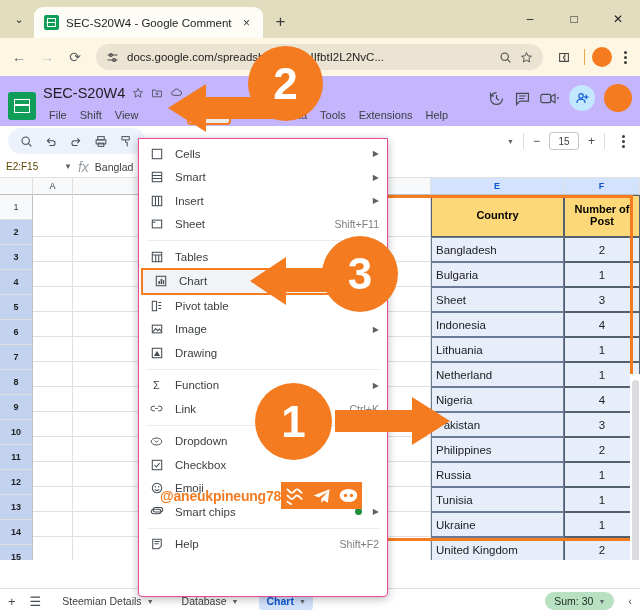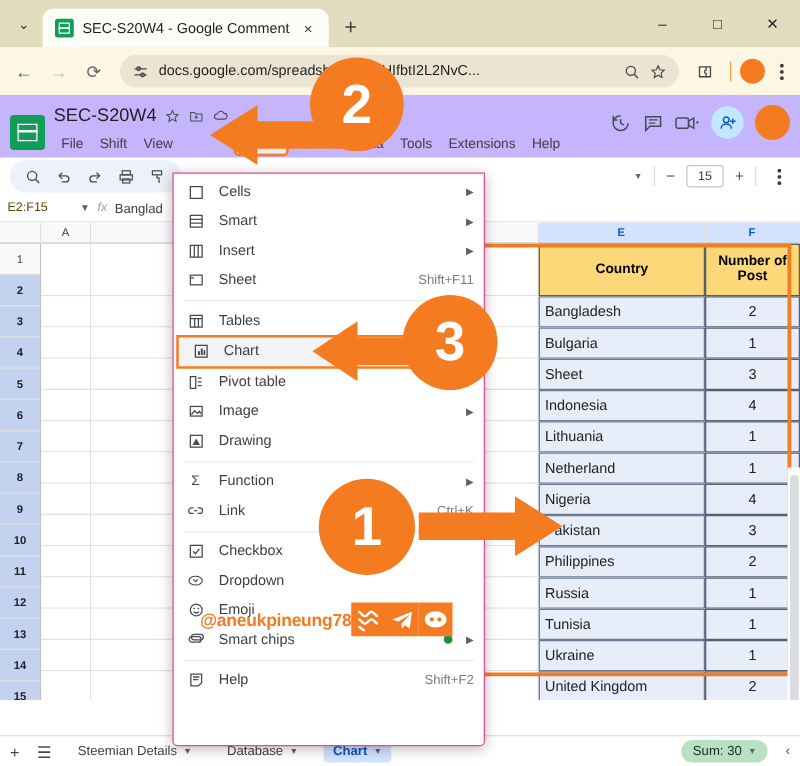--- a/index.html
+++ b/index.html
@@ -109,21 +109,21 @@
   }
   .sep { width:1px;height:16px;background:#dadce0; }
 
   
   .formula-bar {
     height:22px; background:#fff; display:flex; align-items:center; padding:0 6px;
     border-bottom:1px solid #e0e0e0; font-size:10.5px; color:#3c4043;
   }
   .name-box { width:58px; color:#5a4600; font-size:10px; }
   .namebox-caret{ color:#5f6368; font-size:8px; margin-right:6px;}
-  .fx { font-style:italic; color:#9aa0a6; margin-right:6px; font-size:10px;}
+  .fx { font-style:italic; color:#9aa0a6; margin-right:6px; font-size:14px;}
   .formula-val { color:#3c4043; }
 
   
   .grid-area { position:relative; height:382px; background:#fff; overflow:hidden; }
   .col-headers { display:flex; height:17px; background:#f8f9fa; }
   .corner { width:33px; border-right:1px solid #e0e0e0; border-bottom:1px solid #c0c0c0;
     background:#f8f9fa; }
   .colh {
     border-right:1px solid #e0e0e0; border-bottom:1px solid #c0c0c0;
     font-size:9px; color:#3c4043; display:flex;align-items:center;justify-content:center;
@@ -658,36 +658,36 @@
           <path d="M10 3.2h2a2.8 2.8 0 110 5.6h-2" fill="none" stroke="#444c53" stroke-width="1.2"></path>
         </svg>
       </span>
     <span class="mlabel">Link</span>
     <span class="mshort">Ctrl+K</span>
   </div>
   <div class="m-sep"></div>
 
   <div class="mi">
     <span class="micon">
-        <svg width="12" height="12" viewBox="0 0 14 14">
-          <rect x="1.5" y="1.5" width="11" height="11" fill="none" stroke="#444c53" stroke-width="1.2"></rect>
-          <polyline points="4,7 6.3,9.3 10,4.8" fill="none" stroke="#444c53" stroke-width="1.2"></polyline>
-        </svg>
-      </span>
-    <span class="mlabel">Checkbox</span>
-  </div>
-
-  <div class="mi">
-    <span class="micon">
         <svg width="13" height="11" viewBox="0 0 16 12">
           <ellipse cx="8" cy="6" rx="6.5" ry="4.3" fill="none" stroke="#444c53" stroke-width="1.2"></ellipse>
           <polyline points="5.8,4.8 8,7 10.2,4.8" fill="none" stroke="#444c53" stroke-width="1.2"></polyline>
         </svg>
       </span>
     <span class="mlabel">Dropdown</span>
+  </div>
+
+  <div class="mi">
+    <span class="micon">
+        <svg width="12" height="12" viewBox="0 0 14 14">
+          <rect x="1.5" y="1.5" width="11" height="11" fill="none" stroke="#444c53" stroke-width="1.2"></rect>
+          <polyline points="4,7 6.3,9.3 10,4.8" fill="none" stroke="#444c53" stroke-width="1.2"></polyline>
+        </svg>
+      </span>
+    <span class="mlabel">Checkbox</span>
   </div>
 
   <div class="mi">
     <span class="micon">
         <svg width="12" height="12" viewBox="0 0 14 14">
           <circle cx="7" cy="7" r="5.5" fill="none" stroke="#444c53" stroke-width="1.2"></circle>
           <circle cx="5" cy="5.6" r="0.8" fill="#444c53"></circle>
           <circle cx="9" cy="5.6" r="0.8" fill="#444c53"></circle>
           <path d="M4.5 8.6a3.2 3.2 0 005 0" fill="none" stroke="#444c53" stroke-width="1.2"></path>
         </svg>

